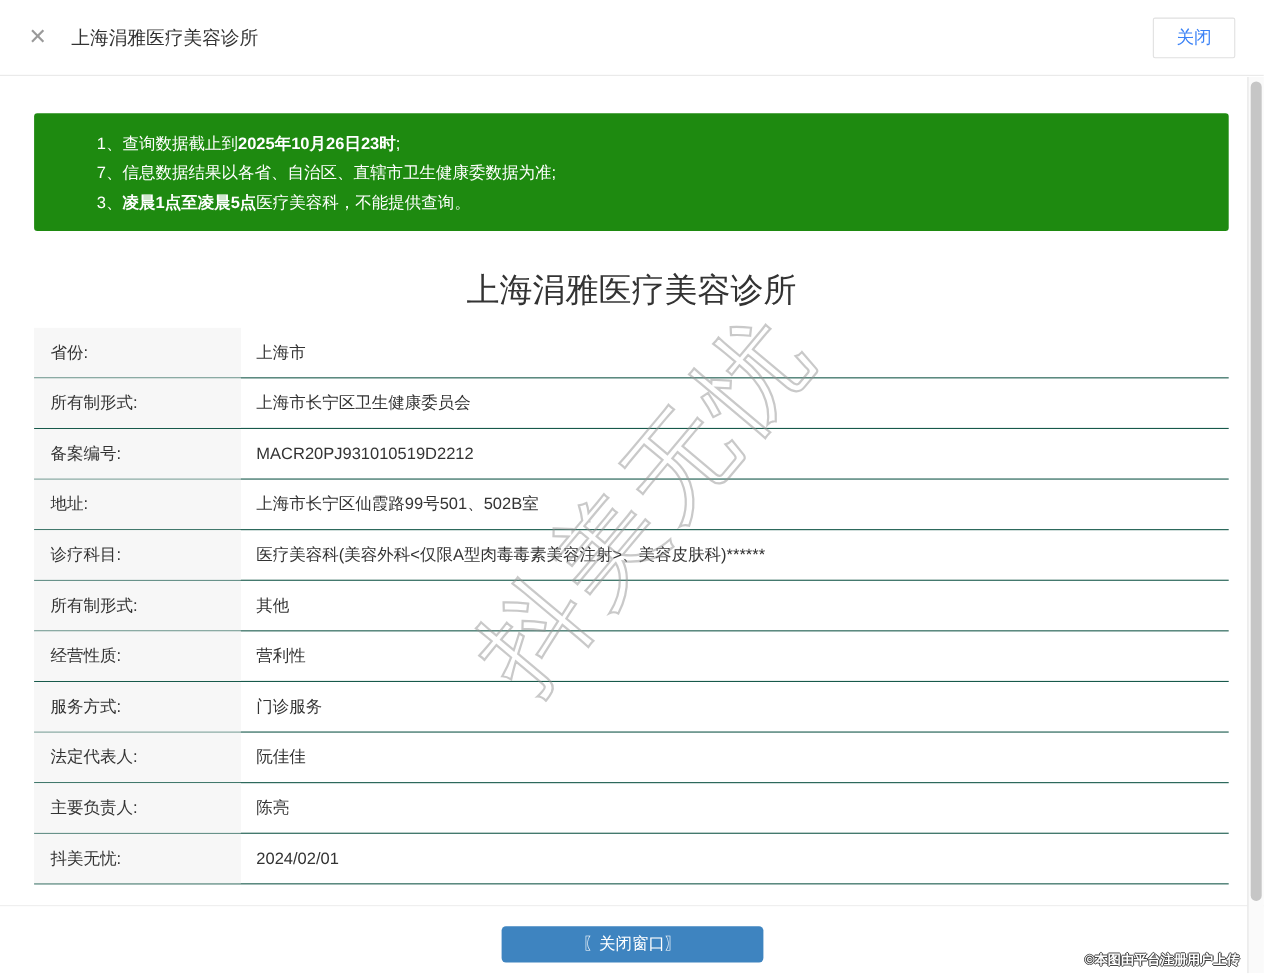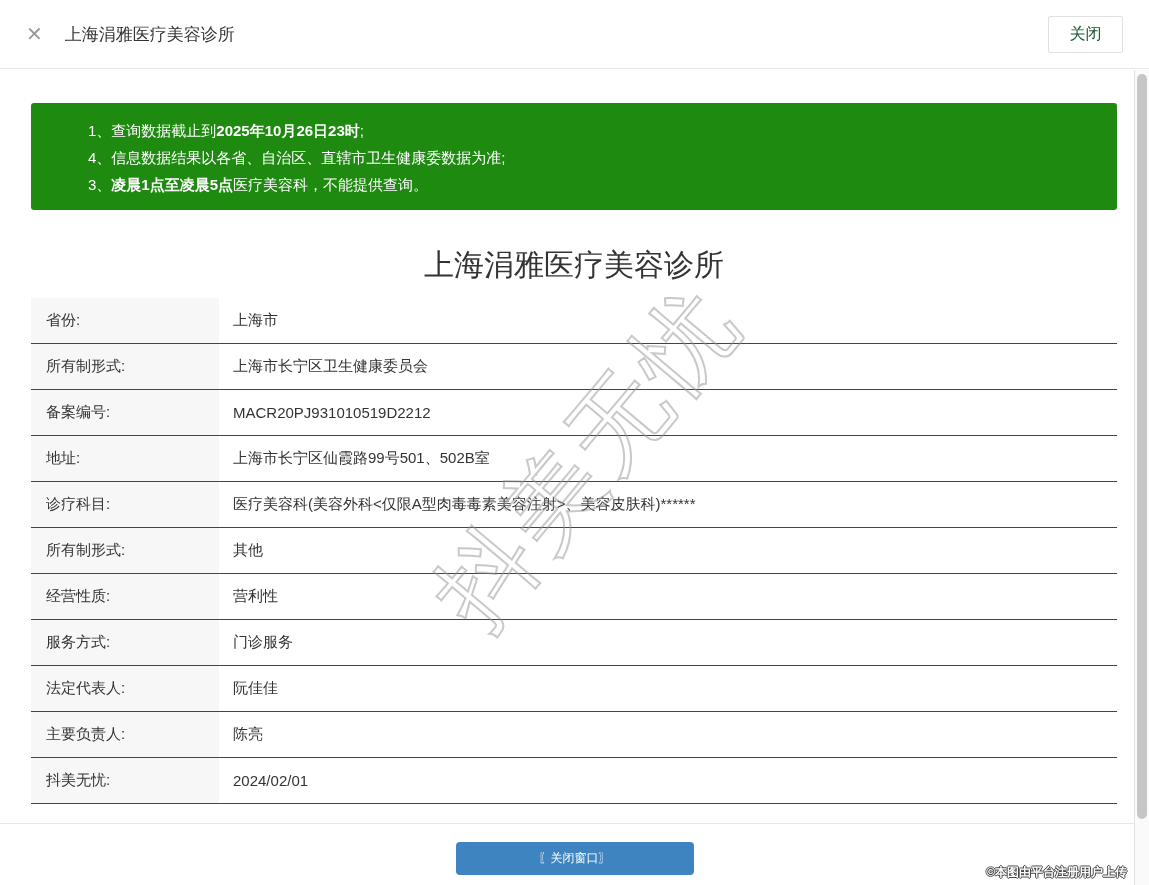--- a/index.html
+++ b/index.html
@@ -36,21 +36,21 @@
     color: #333;
   }
   .topbar-spacer { flex: 1; }
   .close-btn {
     width: 75px;
     height: 37px;
     background: #fff;
     border: 1px solid #e0e0e0;
     border-radius: 2px;
     font-size: 16px;
-    color: #14532d;
+    color: #3b82f6;
     cursor: pointer;
     font-family: inherit;
     margin-right: 0;
     text-align: center;
   }
   
   .content { position: relative; }
   .notice {
     margin: 34px 32px 0 31px;
     height: 107px;
@@ -107,21 +107,21 @@
     padding-top: 18px;
     background: #fff;
   }
   .close-window-btn {
     width: 238px;
     height: 33px;
     background: #3e84c0;
     color: #fff;
     border: none;
     border-radius: 4px;
-    font-size: 12px;
+    font-size: 15px;
     cursor: pointer;
     font-family: inherit;
   }
   
   .wm-diagonal {
     position: absolute;
     left: 383px;
     top: 400px;
     font-size: 96px;
     line-height: 1.2;
@@ -173,21 +173,21 @@
     <span class="x-icon">✕</span>
     <span class="topbar-title">上海涓雅医疗美容诊所</span>
     <span class="topbar-spacer"></span>
     <button class="close-btn">关闭</button>
   </header>
 
   <div class="content">
 
     <div class="notice">
       <div class="notice-line"><span>1、查询数据截止到</span><b>2025年10月26日23时</b><span>;</span></div>
-      <div class="notice-line"><span>4、信息数据结果以各省、自治区、直辖市卫生健康委数据为准;</span><b></b><span></span></div>
+      <div class="notice-line"><span>7、信息数据结果以各省、自治区、直辖市卫生健康委数据为准;</span><b></b><span></span></div>
       <div class="notice-line"><span>3、</span><b>凌晨1点至凌晨5点</b><span>医疗美容科，不能提供查询。</span></div>
     </div>
 
     <h1 class="page-title">上海涓雅医疗美容诊所</h1>
 
     <div class="info-table">
       <div class="row">
         <div class="cell label">省份:</div>
         <div class="cell value">上海市</div>
       </div>

